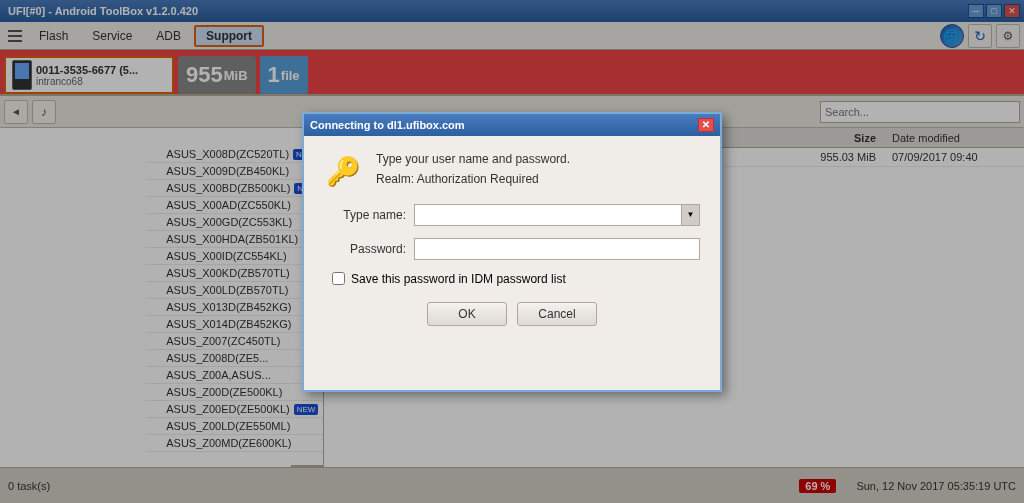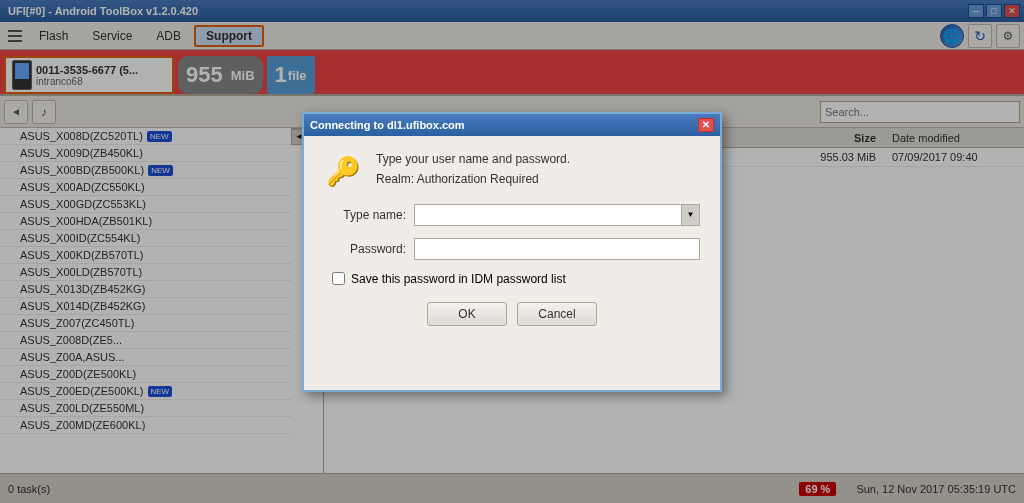--- a/index.html
+++ b/index.html
@@ -119,22 +119,21 @@
 
     .size-badge {
       background: #888;
       color: white;
       font-size: 22px;
       font-weight: bold;
       padding: 2px 8px;
       height: 38px;
       display: flex;
       align-items: center;
-      border-radius: 10px;
-      gap: 7px;
+      border-radius: 3px;
     }
     .size-unit {
       font-size: 13px;
       vertical-align: super;
       margin-left: 1px;
     }
     .file-badge {
       background: #5a9fd8;
       color: white;
       font-size: 22px;
@@ -187,21 +186,22 @@
       background: white;
     }
 
     
     #left-panel {
       width: 324px;
       border-right: 1px solid #b0a898;
       background: white;
       overflow: hidden;
       display: flex;
-      flex-direction: row;
+      flex-direction: column;
+      align-items: flex-end;
     }
     #left-header {
       height: 18px;
       background: #e0ddd8;
       border-bottom: 1px solid #b0a898;
     }
     #left-list {
       overflow-y: auto;
       flex: 1;
     }
@@ -300,21 +300,21 @@
       cursor: pointer;
     }
     .scroll-track {
       flex: 1;
       height: 100%;
       background: #e8e5e0;
     }
 
     
     #status-bar {
-      height: 30px;
+      height: 36px;
       background: #d4d0c8;
       border-top: 1px solid #b0a898;
       display: flex;
       align-items: center;
       justify-content: space-between;
       padding: 0 8px;
       font-size: 11px;
       color: #333;
       position: absolute;
       bottom: 0;

